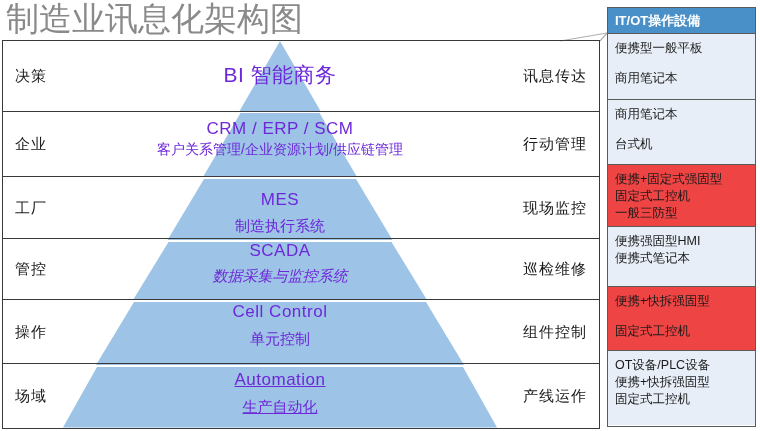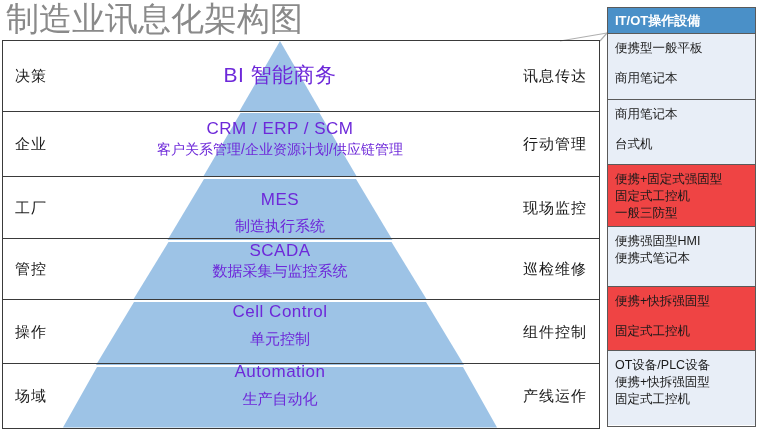--- a/index.html
+++ b/index.html
@@ -219,29 +219,29 @@
   <div class="pyr-cn wide">客户关系管理/企业资源计划/供应链管理</div>
 </div>
 
 <div class="pyr-text" style="top:189px;">
   <div class="pyr-en">MES</div>
   <div class="pyr-cn" style="margin-top:6px;">制造执行系统</div>
 </div>
 
 <div class="pyr-text" style="top:240px;">
   <div class="pyr-en">SCADA</div>
-  <div class="pyr-cn" style="">数据采集与监控系统</div>
+  <div class="pyr-cn" style="margin-top:5px;font-style:italic;">数据采集与监控系统</div>
 </div>
 
 <div class="pyr-text" style="top:301px;">
   <div class="pyr-en">Cell Control</div>
   <div class="pyr-cn" style="margin-top:7px;">单元控制</div>
 </div>
 
-<div class="pyr-text" style="top:361px;">
+<div class="pyr-text" style="top:369px;text-decoration:underline;">
   <div class="pyr-en">Automation</div>
   <div class="pyr-cn" style="margin-top:7px;">生产自动化</div>
 </div>
 
 <div id="device-panel">
   <div id="device-header">IT/OT操作設備</div>
 
   <div class="device-cell shade-a spaced" style="height:66px;">
     <span class="ln">便携型一般平板</span>
     <span class="ln">商用笔记本</span>

